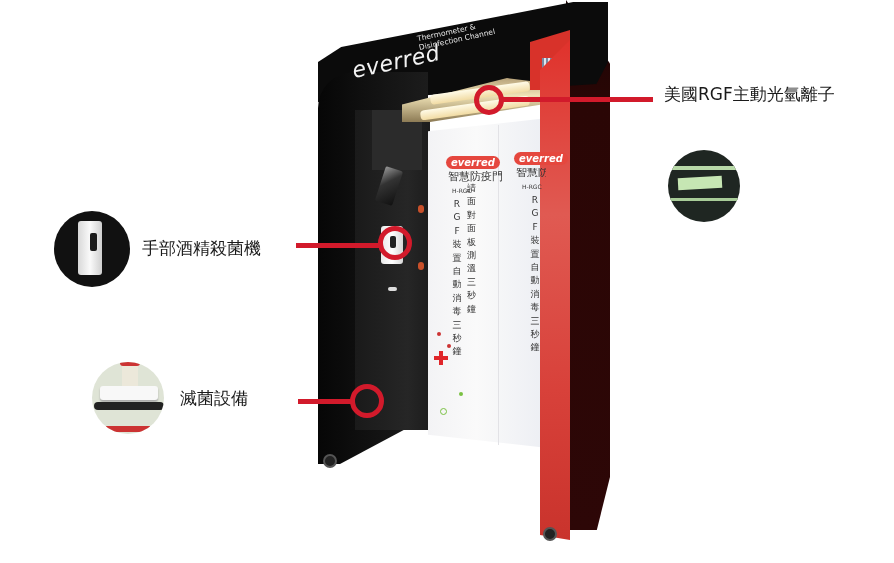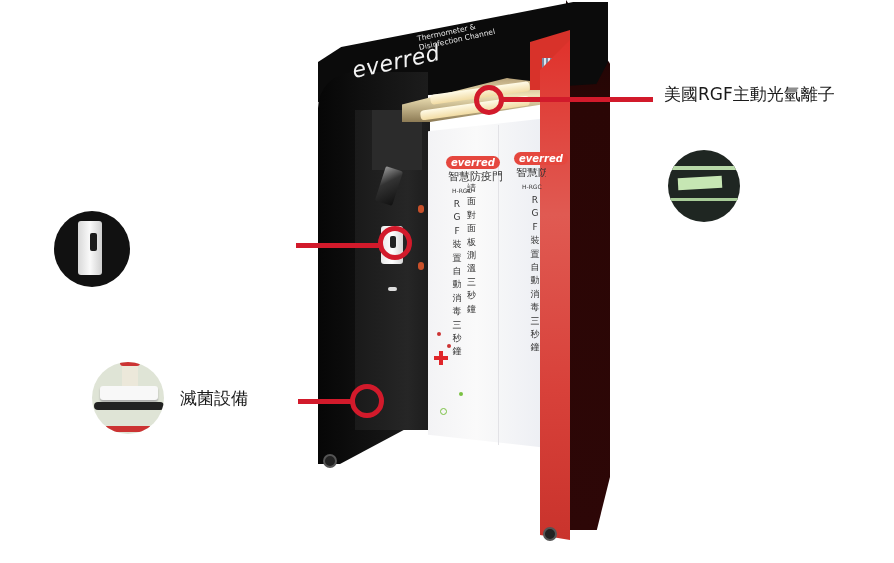--- a/index.html
+++ b/index.html
@@ -184,20 +184,21 @@
     <div>美國RGF主動光氫離子</div>
   </div>
   <div class="thumb" style="left:668px;top:150px;width:72px;height:72px;background:#1f2622;">
     <div style="position:absolute;left:0;top:16px;width:72px;height:4px;background:#b8d9a8;"></div>
     <div style="position:absolute;left:10px;top:27px;width:44px;height:12px;background:#c6e6b3;transform:rotate(-3deg);"></div>
     <div style="position:absolute;left:0;top:48px;width:72px;height:3px;background:#a8cc98;"></div>
   </div>
 
   <div class="ring" style="left:378px;top:226px;width:34px;height:34px;"></div>
   <div class="callout-line" style="left:296px;top:243px;width:84px;"></div>
+  <div class="label" style="left:142px;top:238px;">手部酒精殺菌機</div>
   <div class="thumb" style="left:54px;top:211px;width:76px;height:76px;background:#111;">
     <div style="position:absolute;left:24px;top:10px;width:24px;height:54px;background:linear-gradient(90deg,#d8d8d8,#fafafa 50%,#cfcfcf);border-radius:3px;"></div>
     <div style="position:absolute;left:36px;top:22px;width:7px;height:18px;background:#1a1a1a;border-radius:2px;"></div>
   </div>
 
   <div class="ring" style="left:350px;top:384px;width:34px;height:34px;"></div>
   <div class="callout-line" style="left:298px;top:399px;width:54px;"></div>
   <div class="label" style="left:180px;top:388px;">滅菌設備</div>
   <div class="thumb" style="left:92px;top:362px;width:72px;height:72px;background:#dfe4d6;">
     <div style="position:absolute;left:30px;top:0;width:16px;height:26px;background:#ece8da;"></div>

